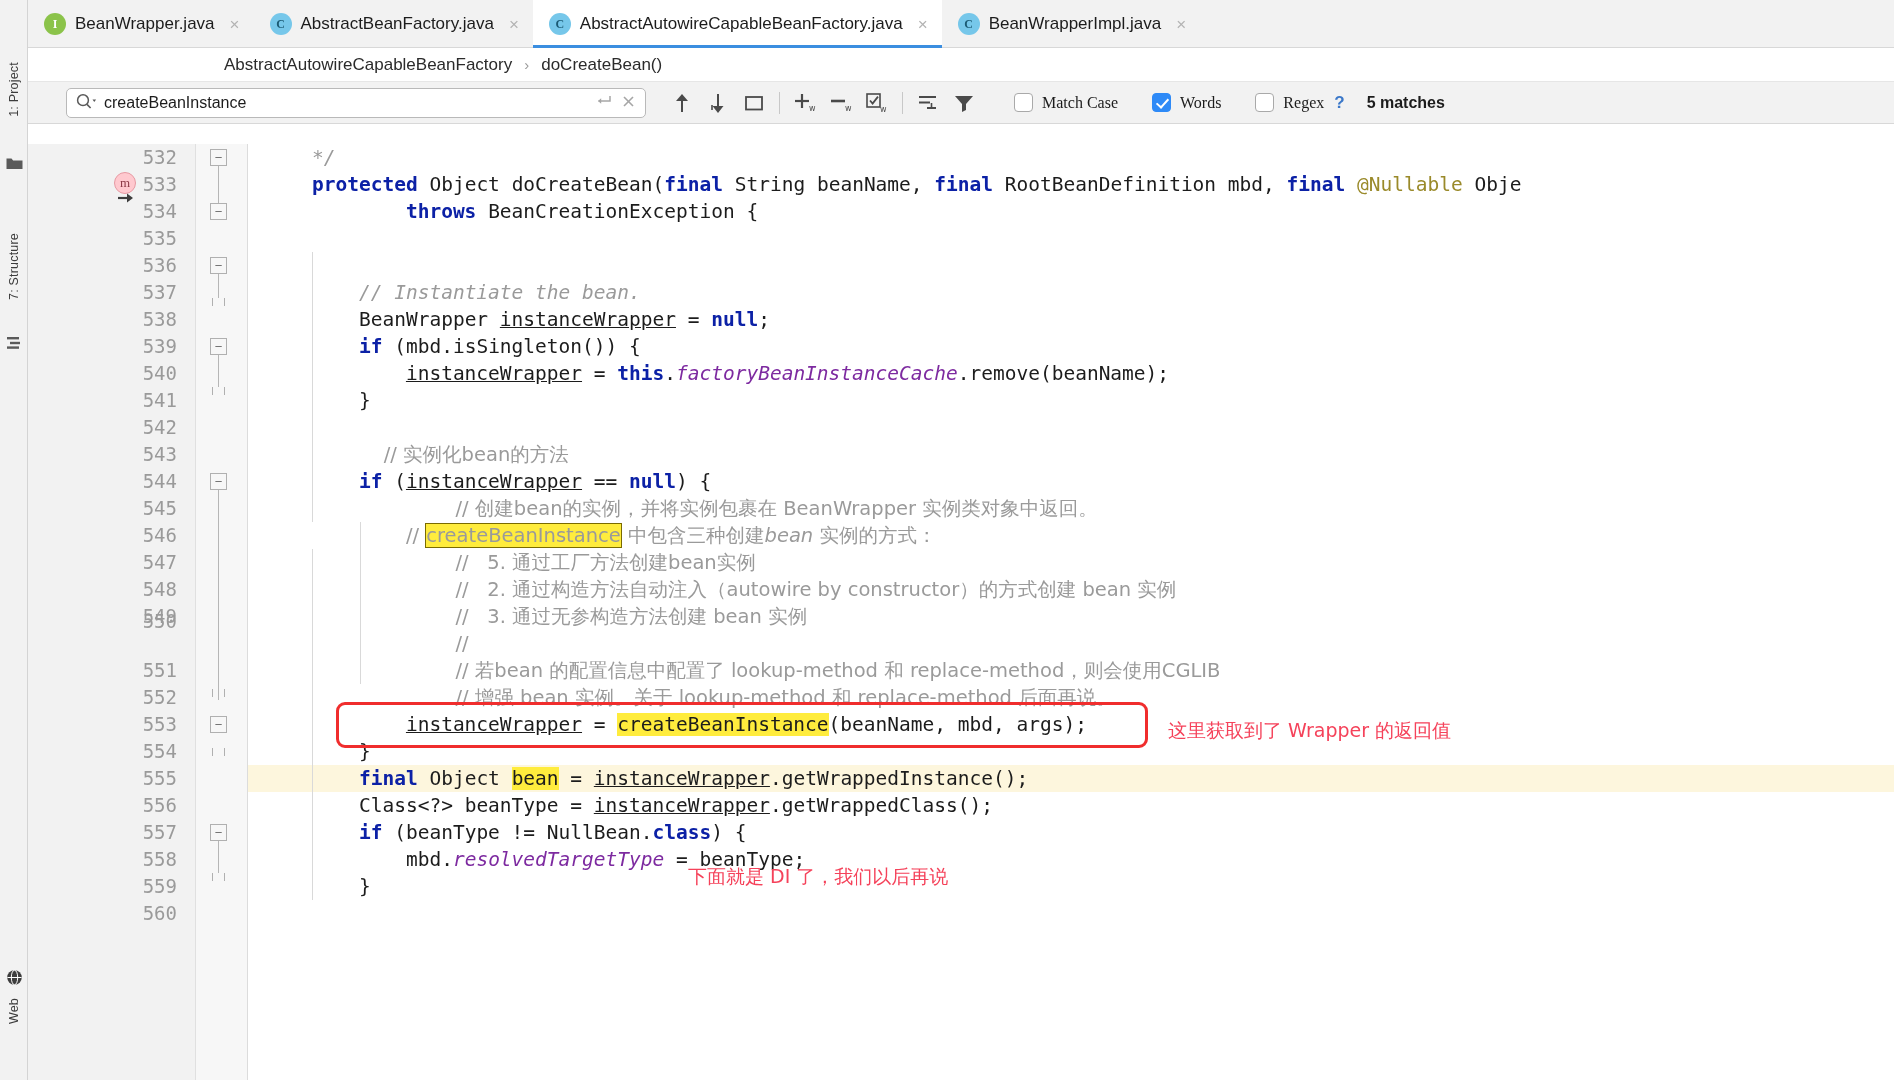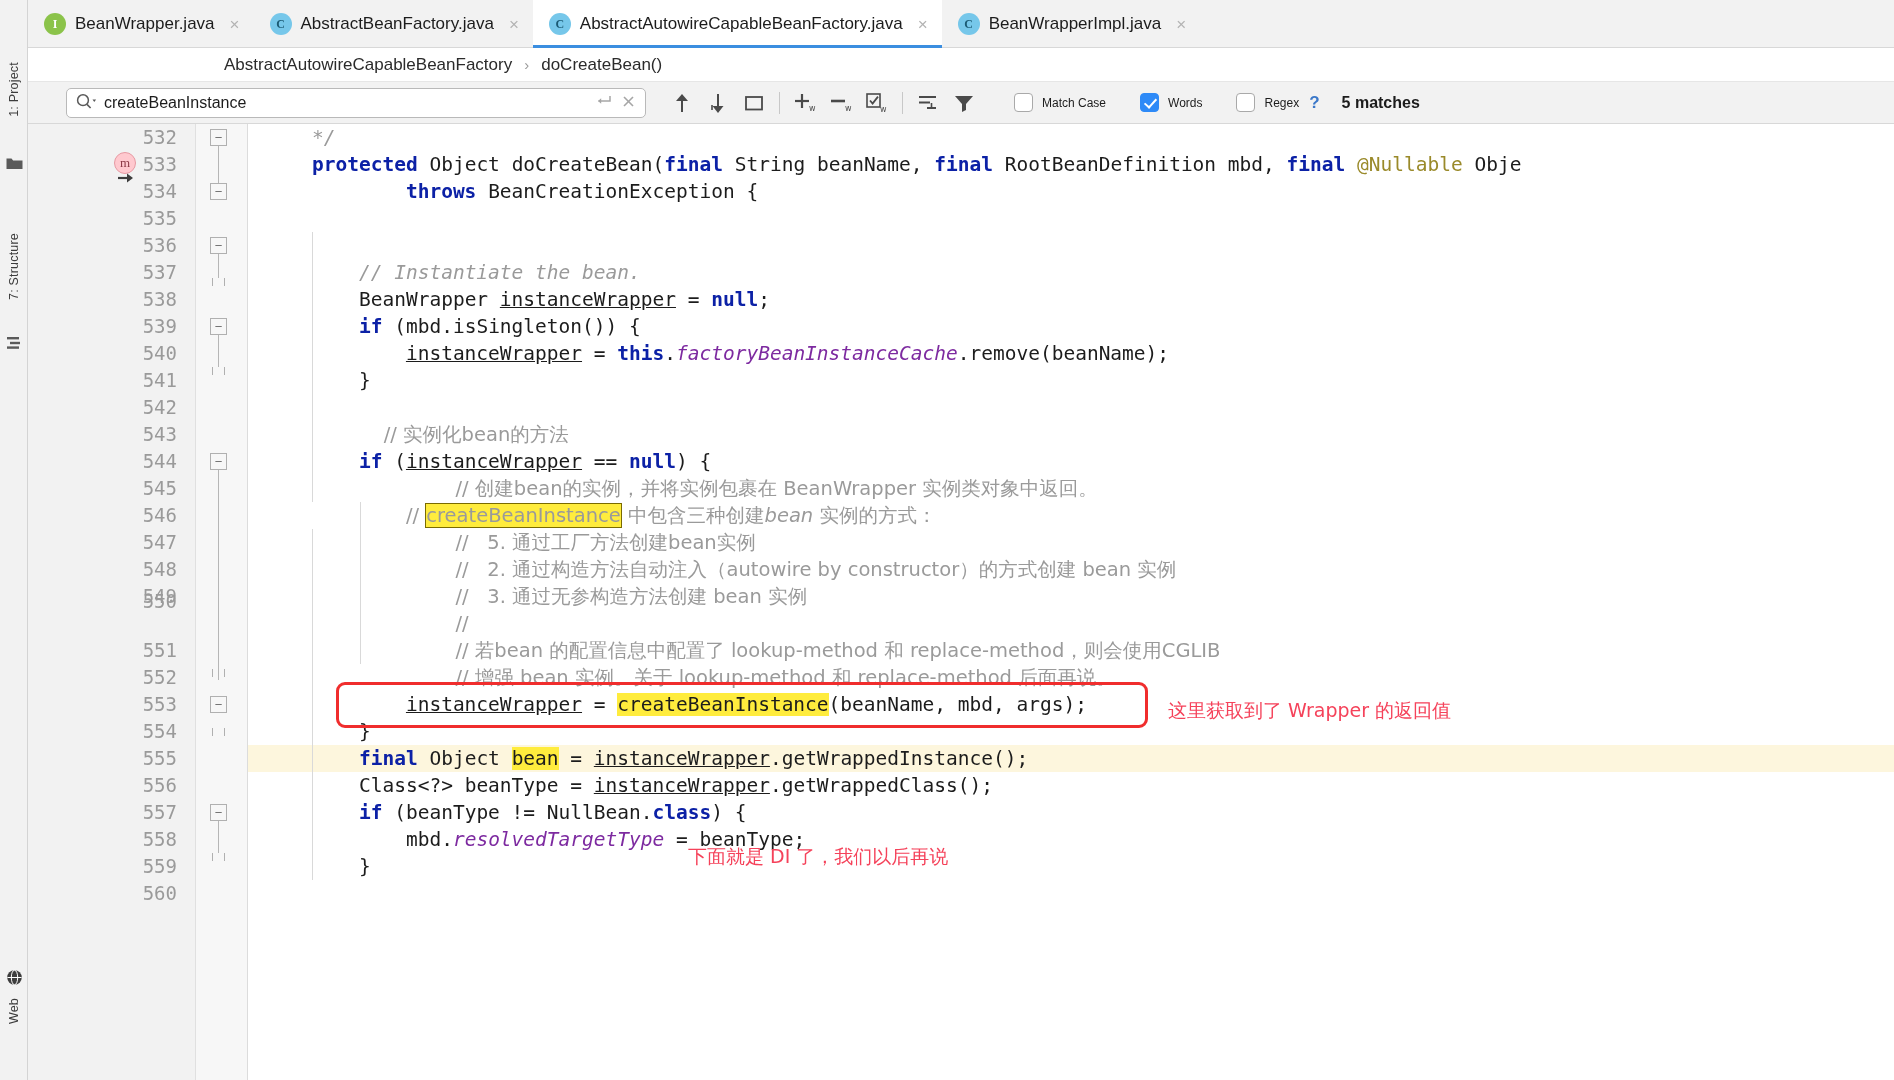--- a/index.html
+++ b/index.html
@@ -100,21 +100,21 @@
     width: 36px; height: 32px;
     display: flex; align-items: center; justify-content: center;
     color: #4a4a4a;
   }
   .tb-sep {
     width: 1px; height: 22px; background: #c8c8c8; margin: 0 7px;
   }
   .cb-wrap {
     display: flex; align-items: center; gap: 9px;
     margin-left: 0; padding: 0 6px;
-    font-size: 12px; color: #1c1c1c;
+    font-size: 16px; color: #1c1c1c; font-family: Liberation Serif, serif;
   }
   .cbox {
     width: 19px; height: 19px; border-radius: 4px;
     border: 1px solid #a9a9a9; background: #ffffff;
     display: inline-block; position: relative;
   }
   .cbox.checked {
     background: #2e8af7; border-color: #2e8af7;
   }
   .cbox.checked::after {
@@ -122,21 +122,21 @@
     width: 5px; height: 10px;
     border: solid #ffffff; border-width: 0 2.4px 2.4px 0;
     transform: rotate(42deg);
   }
   .help-q { color: #3b78c9; font-size: 17px; font-weight: bold; margin-left: 4px; }
   .matches { font-size: 16px; font-weight: bold; color: #1c1c1c; margin-left: 22px; white-space: nowrap; }
 
   
   .editor {
     flex: 1 1 auto; display: flex; position: relative;
-    background: #ffffff; overflow: hidden;
+    background: #ffffff; overflow: hidden; margin-top: 20px;
   }
   .gutter {
     width: 168px; flex: 0 0 168px;
     background: #f2f2f2; border-right: 1px solid #e0e0e0;
     position: relative;
   }
   .fold-col {
     width: 52px; flex: 0 0 52px; background: #f7f7f7;
     border-right: 1px solid #dcdcdc; position: relative;
   }

